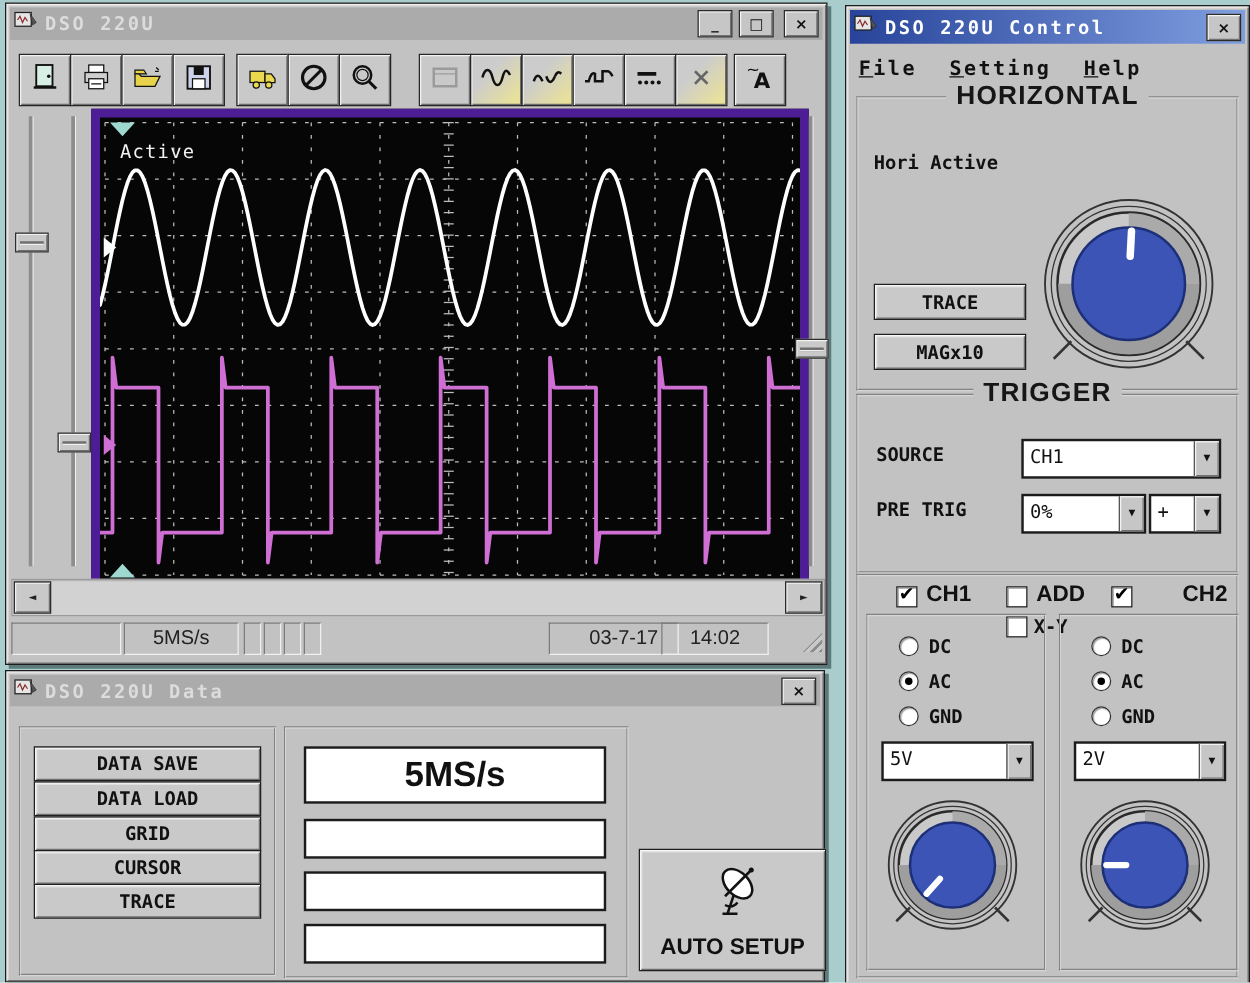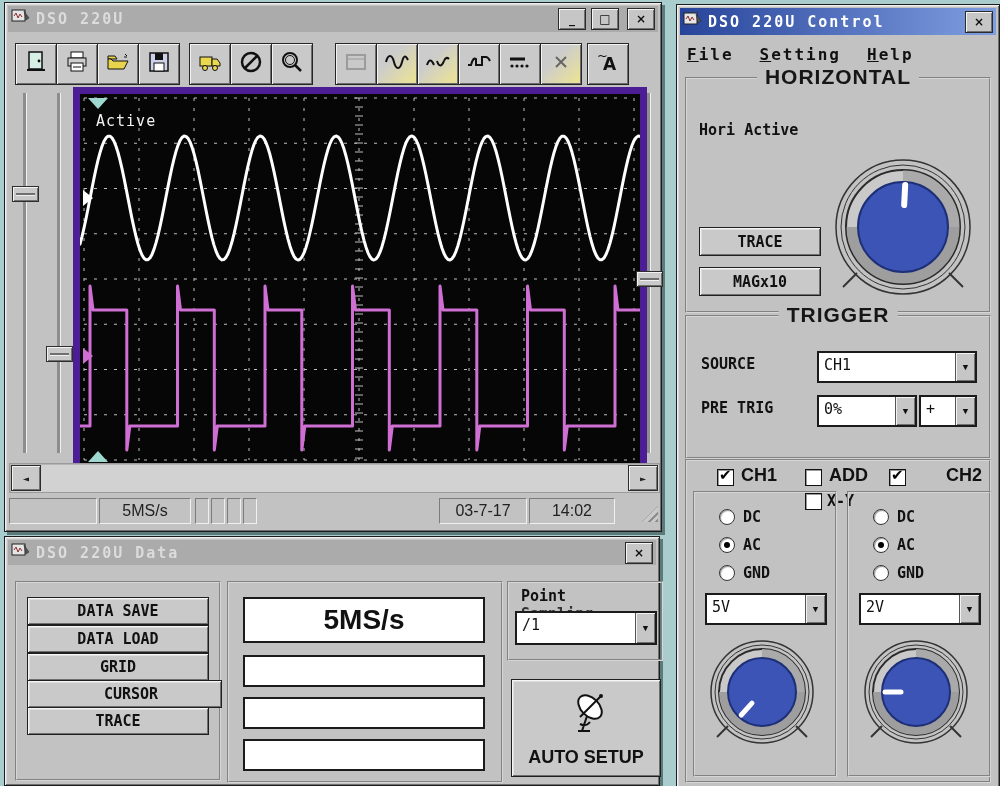--- a/index.html
+++ b/index.html
@@ -278,21 +278,21 @@
       <span class="sarrow" style="right:1px;">►</span>
     </div>
 
     <div class="statusbar" style="left:0;top:492px;width:656px;height:30px;">
       <div class="panel" style="left:4px;width:86px;top:3px;"></div>
       <div class="panel" style="left:94px;width:90px;top:3px;">5MS/s</div>
       <div class="panel" style="left:190px;width:12px;top:3px;"></div>
       <div class="panel" style="left:206px;width:12px;top:3px;"></div>
       <div class="panel" style="left:222px;width:12px;top:3px;"></div>
       <div class="panel" style="left:238px;width:12px;top:3px;"></div>
-      <div class="panel" style="left:434px;width:86px;top:3px;">03-7-17</div>
+      <div class="panel" style="left:434px;width:86px;top:3px;padding-left:16px;">03-7-17</div>
       <div class="panel" style="left:524px;width:84px;top:3px;">14:02</div>
       <div class="grip"></div>
     </div>
   </div>
 
   <div class="win" style="left:4px;top:536px;width:654px;height:248px;">
     <div class="titlebar inactive" style="height:25px;">
       <span>
         <svg width="20" height="18" viewBox="0 0 20 18">
             <rect x="1" y="2" width="13" height="11" fill="#e6e6e6" stroke="#222"></rect>
@@ -302,39 +302,31 @@
       </span>
       <span class="tb-title">DSO 220U Data</span>
       <span class="spacer"></span>
       <span class="wbtn">×</span>
     </div>
 
     <div class="gbox" style="left:10px;top:44px;width:202px;height:196px;">
       <div class="btn" style="left:10px;top:14px;width:180px;height:26px;">DATA SAVE</div>
       <div class="btn" style="left:10px;top:42px;width:180px;height:26px;">DATA LOAD</div>
       <div class="btn" style="left:10px;top:70px;width:180px;height:26px;">GRID</div>
-      <div class="btn" style="left:10px;top:97px;width:180px;height:26px;padding-left:13px;">CURSOR</div>
+      <div class="btn" style="left:10px;top:97px;width:180px;height:26px;">CURSOR</div>
       <div class="btn" style="left:10px;top:124px;width:180px;height:26px;">TRACE</div>
     </div>
 
     <div class="gbox" style="left:222px;top:44px;width:272px;height:198px;">
       <div class="whitefield bigdisp" style="left:14px;top:14px;width:238px;height:42px;">5MS/s</div>
       <div class="whitefield" style="left:14px;top:72px;width:238px;height:28px;"></div>
       <div class="whitefield" style="left:14px;top:114px;width:238px;height:28px;"></div>
       <div class="whitefield" style="left:14px;top:156px;width:238px;height:28px;"></div>
     </div>
 
-    <div class="gbox" style="left:502px;top:44px;width:152px;height:76px;">
-      <span class="mlabel" style="left:12px;top:4px;">Point</span>
-      <span class="mlabel" style="left:12px;top:22px;color:#333;">Sampling</span>
-      <div class="dd" style="left:6px;top:28px;width:138px;height:30px;">
-        <span class="dd-val">/1</span>
-        <span class="dd-btn"></span>
-      </div>
-    </div>
 
     <div class="btn" style="left:506px;top:142px;width:148px;height:96px;flex-direction:column;gap:2px;">
       <span>
         <svg width="52" height="52" viewBox="0 0 52 52">
             <ellipse cx="30" cy="18" rx="14" ry="9" transform="rotate(45 30 18)" fill="#fff" stroke="#111" stroke-width="2"></ellipse>
             <line x1="20" y1="28" x2="41" y2="7" stroke="#111" stroke-width="2"></line>
             <circle cx="41" cy="7" r="2" fill="#111"></circle>
             <path d="M27 27 L22 42 M18 42 h12 M20 35 q6 3 10 -2" stroke="#111" stroke-width="2" fill="none"></path>
           </svg>
       </span>

